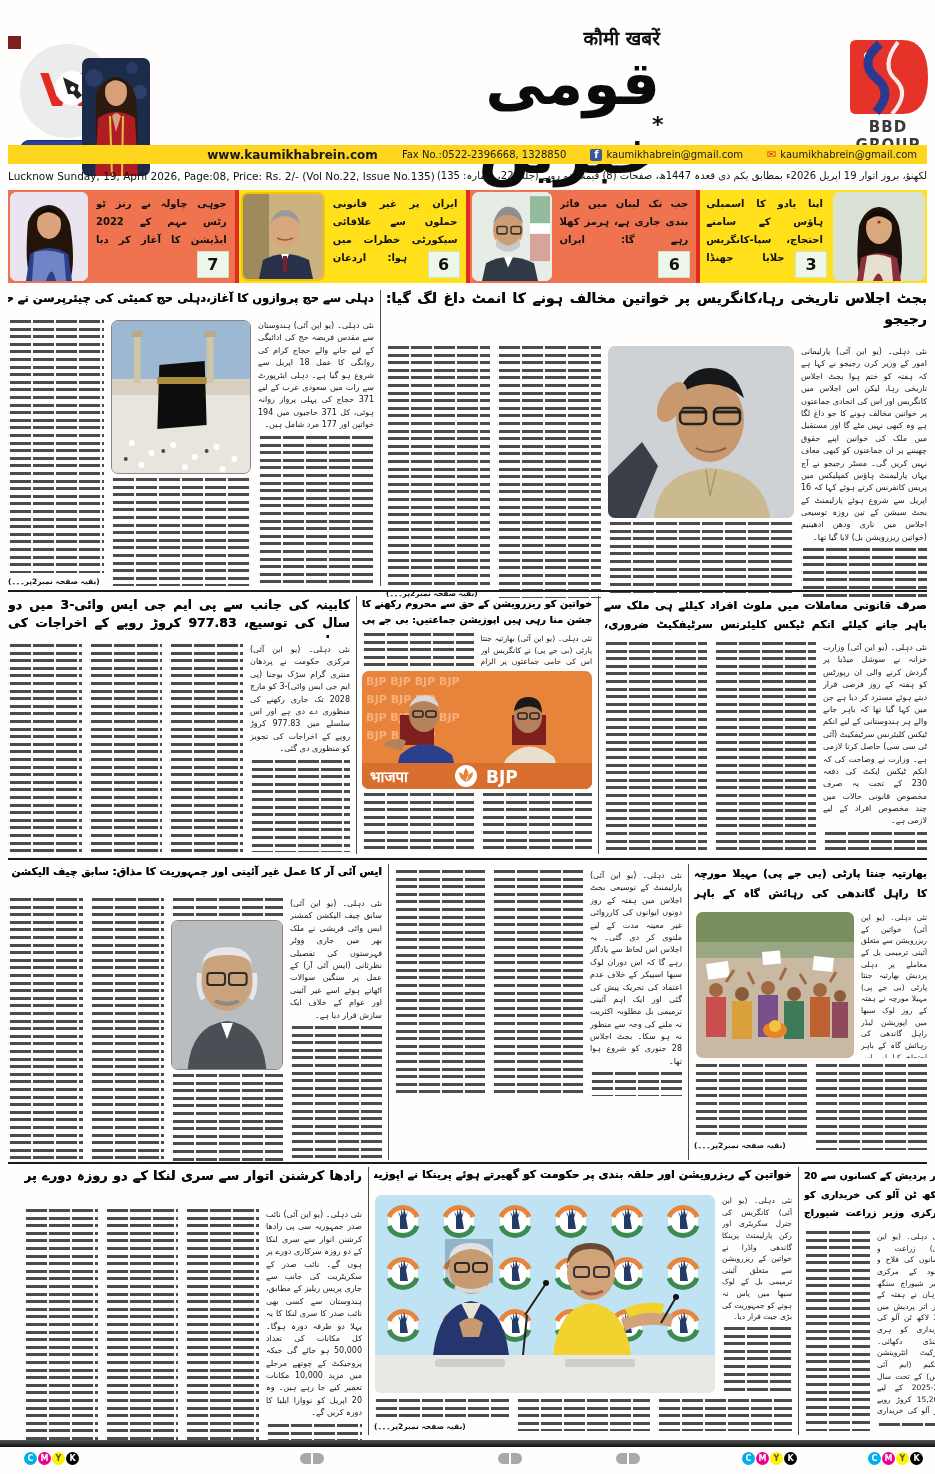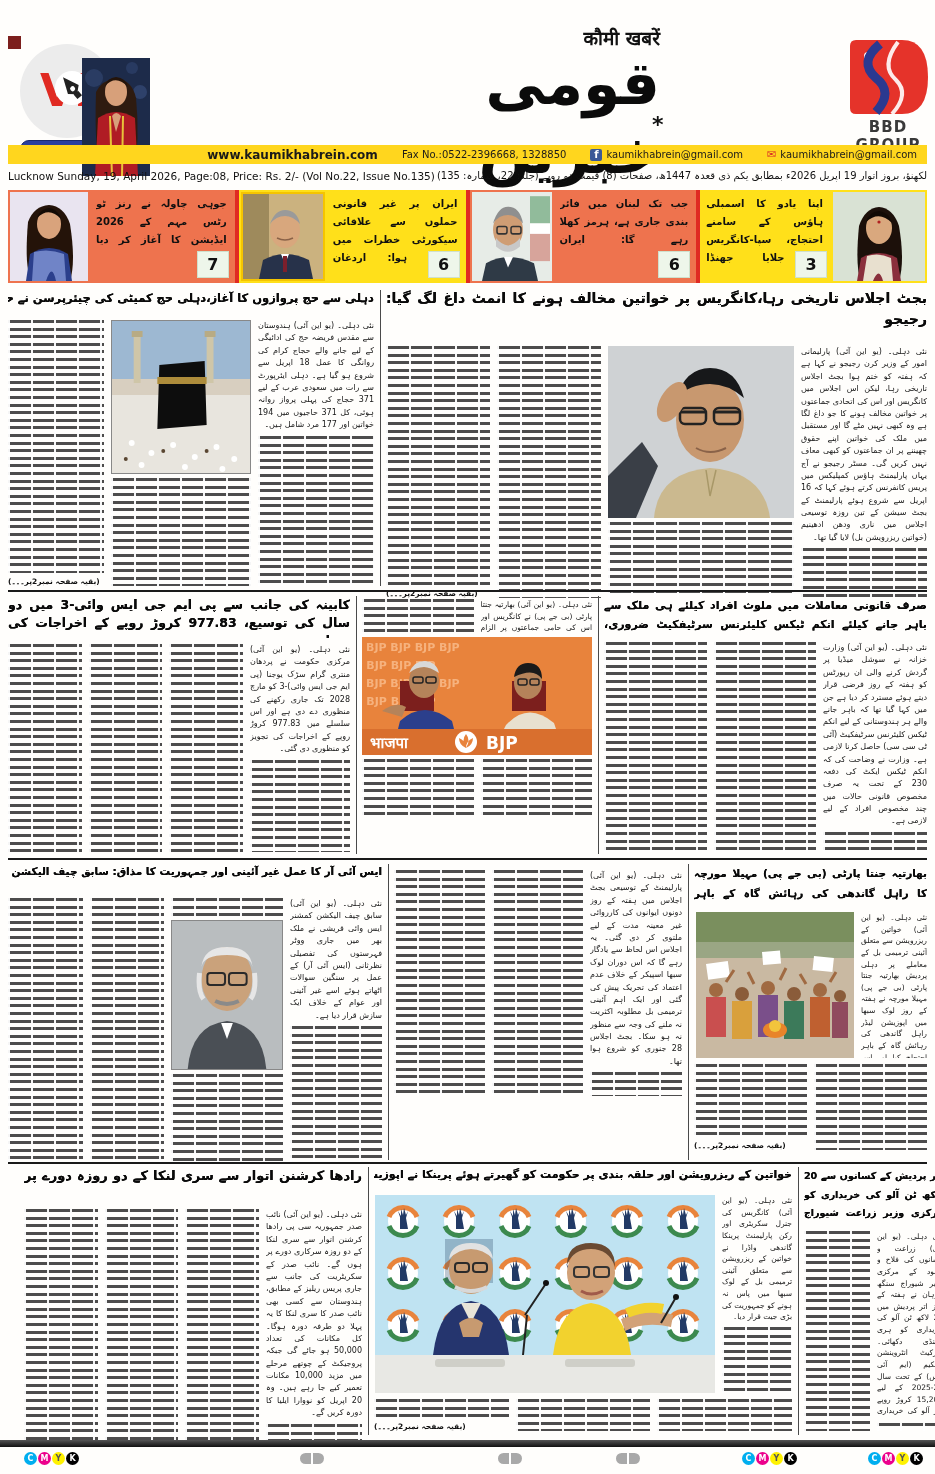--- a/index.html
+++ b/index.html
@@ -42,21 +42,21 @@
 .rule{position:absolute;left:8px;width:919px;height:2px;background:#1a1a1a;}
 .headline{font-weight:bold;color:#0a0a0a;text-align:justify;text-align-last:justify;overflow:hidden;line-height:1.45;
   text-shadow:0 0 .5px #000;}
 .cols{display:flex;flex-direction:row-reverse;gap:7px;height:100%;}
 .col{flex:1;display:flex;flex-direction:column;gap:4px;min-width:0;}
 .lede{font-size:8px;line-height:1.55;text-align:justify;color:#161616;overflow:hidden;}
 .tfill{flex:1;min-height:8px;opacity:.85;
  background-image:repeating-linear-gradient(90deg,rgba(255,255,255,.95) 0 2px,transparent 2px 23px),
    repeating-linear-gradient(180deg,#2e2e2e 0 3px,transparent 3px 7.6px);}
 .cont{font-size:7.5px;font-weight:bold;color:#111;text-align:left;}
-.ph{position:relative;background:#d8d8d8;overflow:hidden;}
+.ph{position:relative;background:#d8d8d8;overflow:hidden;border-radius:7px;}
 .ph svg{display:block;width:100%;height:100%;}
 
 .blackbar{position:absolute;left:0;width:935px;height:7px;background:linear-gradient(#555,#111);}
 .cmyk{position:absolute;display:flex;gap:1px;}
 .cdot{width:13px;height:13px;border-radius:50%;display:flex;align-items:center;justify-content:center;
   font-size:8px;font-weight:bold;}
 .c-c{background:#00aeef;color:#fff;} .c-m{background:#ec008c;color:#fff;}
 .c-y{background:#fff200;color:#555;} .c-k{background:#000;color:#fff;}
 .gmark{position:absolute;width:24px;height:11px;border-radius:6px;background:#a9a9a9;}
 .gmark:before{content:"";position:absolute;left:11px;top:0;width:2px;height:11px;background:#fff;}
@@ -139,21 +139,21 @@
         <svg viewBox="0 0 78 89" preserveAspectRatio="none">
           <rect width="78" height="89" fill="#e9e4f0"></rect>
           <path d="M18 30 Q14 78 22 89 L60 89 Q66 70 60 32 Q54 14 39 13 Q24 14 18 30 Z" fill="#241309"></path>
           <ellipse cx="39" cy="32" rx="12" ry="15" fill="#d9a37c"></ellipse>
           <path d="M27 26 Q39 14 51 27 Q48 17 39 16 Q30 17 27 26 Z" fill="#130a04"></path>
           <path d="M20 62 Q39 50 58 62 L62 89 L16 89 Z" fill="#2b3f8c"></path>
           <path d="M24 60 Q39 56 54 62 L56 89 L46 89 Q42 70 36 89 L22 89 Z" fill="#8fa2e0" opacity=".7"></path>
         </svg>
       </div>
       <div class="panel">
-        <div class="hl ur">جوہی چاولہ نے رنز ٹو رٹس مہم کے 2026 ایڈیشن کا آغاز کر دیا</div>
+        <div class="hl ur">جوہی چاولہ نے رنز ٹو رٹس مہم کے 2022 ایڈیشن کا آغاز کر دیا</div>
         <div class="badge">7</div>
       </div>
     </div>
     <div class="rsep"></div>
 
     <div class="tbox bg-ye">
       <div class="ph" style="flex:0 0 80px;margin:2px;border:2px solid #f5c400;">
         <svg viewBox="0 0 80 85" preserveAspectRatio="none">
           <rect width="80" height="85" fill="#cbb27f"></rect>
           <rect x="0" y="0" width="26" height="85" fill="#9e8a5c"></rect>
@@ -318,20 +318,21 @@
         <div class="col">
             <div class="tfill"></div>
           </div>
         <div class="col">
             <div class="tfill"></div>
           </div>
       </div>
     </div>
 
     <div class="abs" style="left:354px;top:0;width:230px;height:258px;">
+      <div class="headline ur" style="font-size:9.5px;height:34px;line-height:1.7;">خواتین کو ریزرویشن کے حق سے محروم رکھنے کا جشن منا رہی ہیں اپوزیشن جماعتیں: بی جے پی</div>
       <div class="cols" style="height:34px;margin-top:3px;">
         <div class="col">
             <div class="lede ur" style="font-size:7.5px;">نئی دہلی۔ (یو این آئی) بھارتیہ جنتا پارٹی (بی جے پی) نے کانگریس اور اس کی حامی جماعتوں پر الزام لگایا کہ وہ خواتین کو 33 فیصد ریزرویشن کے حق سے محروم رکھنے کا جشن منا رہی ہیں۔</div>
           </div>
         <div class="col">
             <div class="tfill"></div>
           </div>
       </div>
       <div class="ph" style="height:118px;margin-top:4px;">
         <svg viewBox="0 0 230 118" preserveAspectRatio="none">

